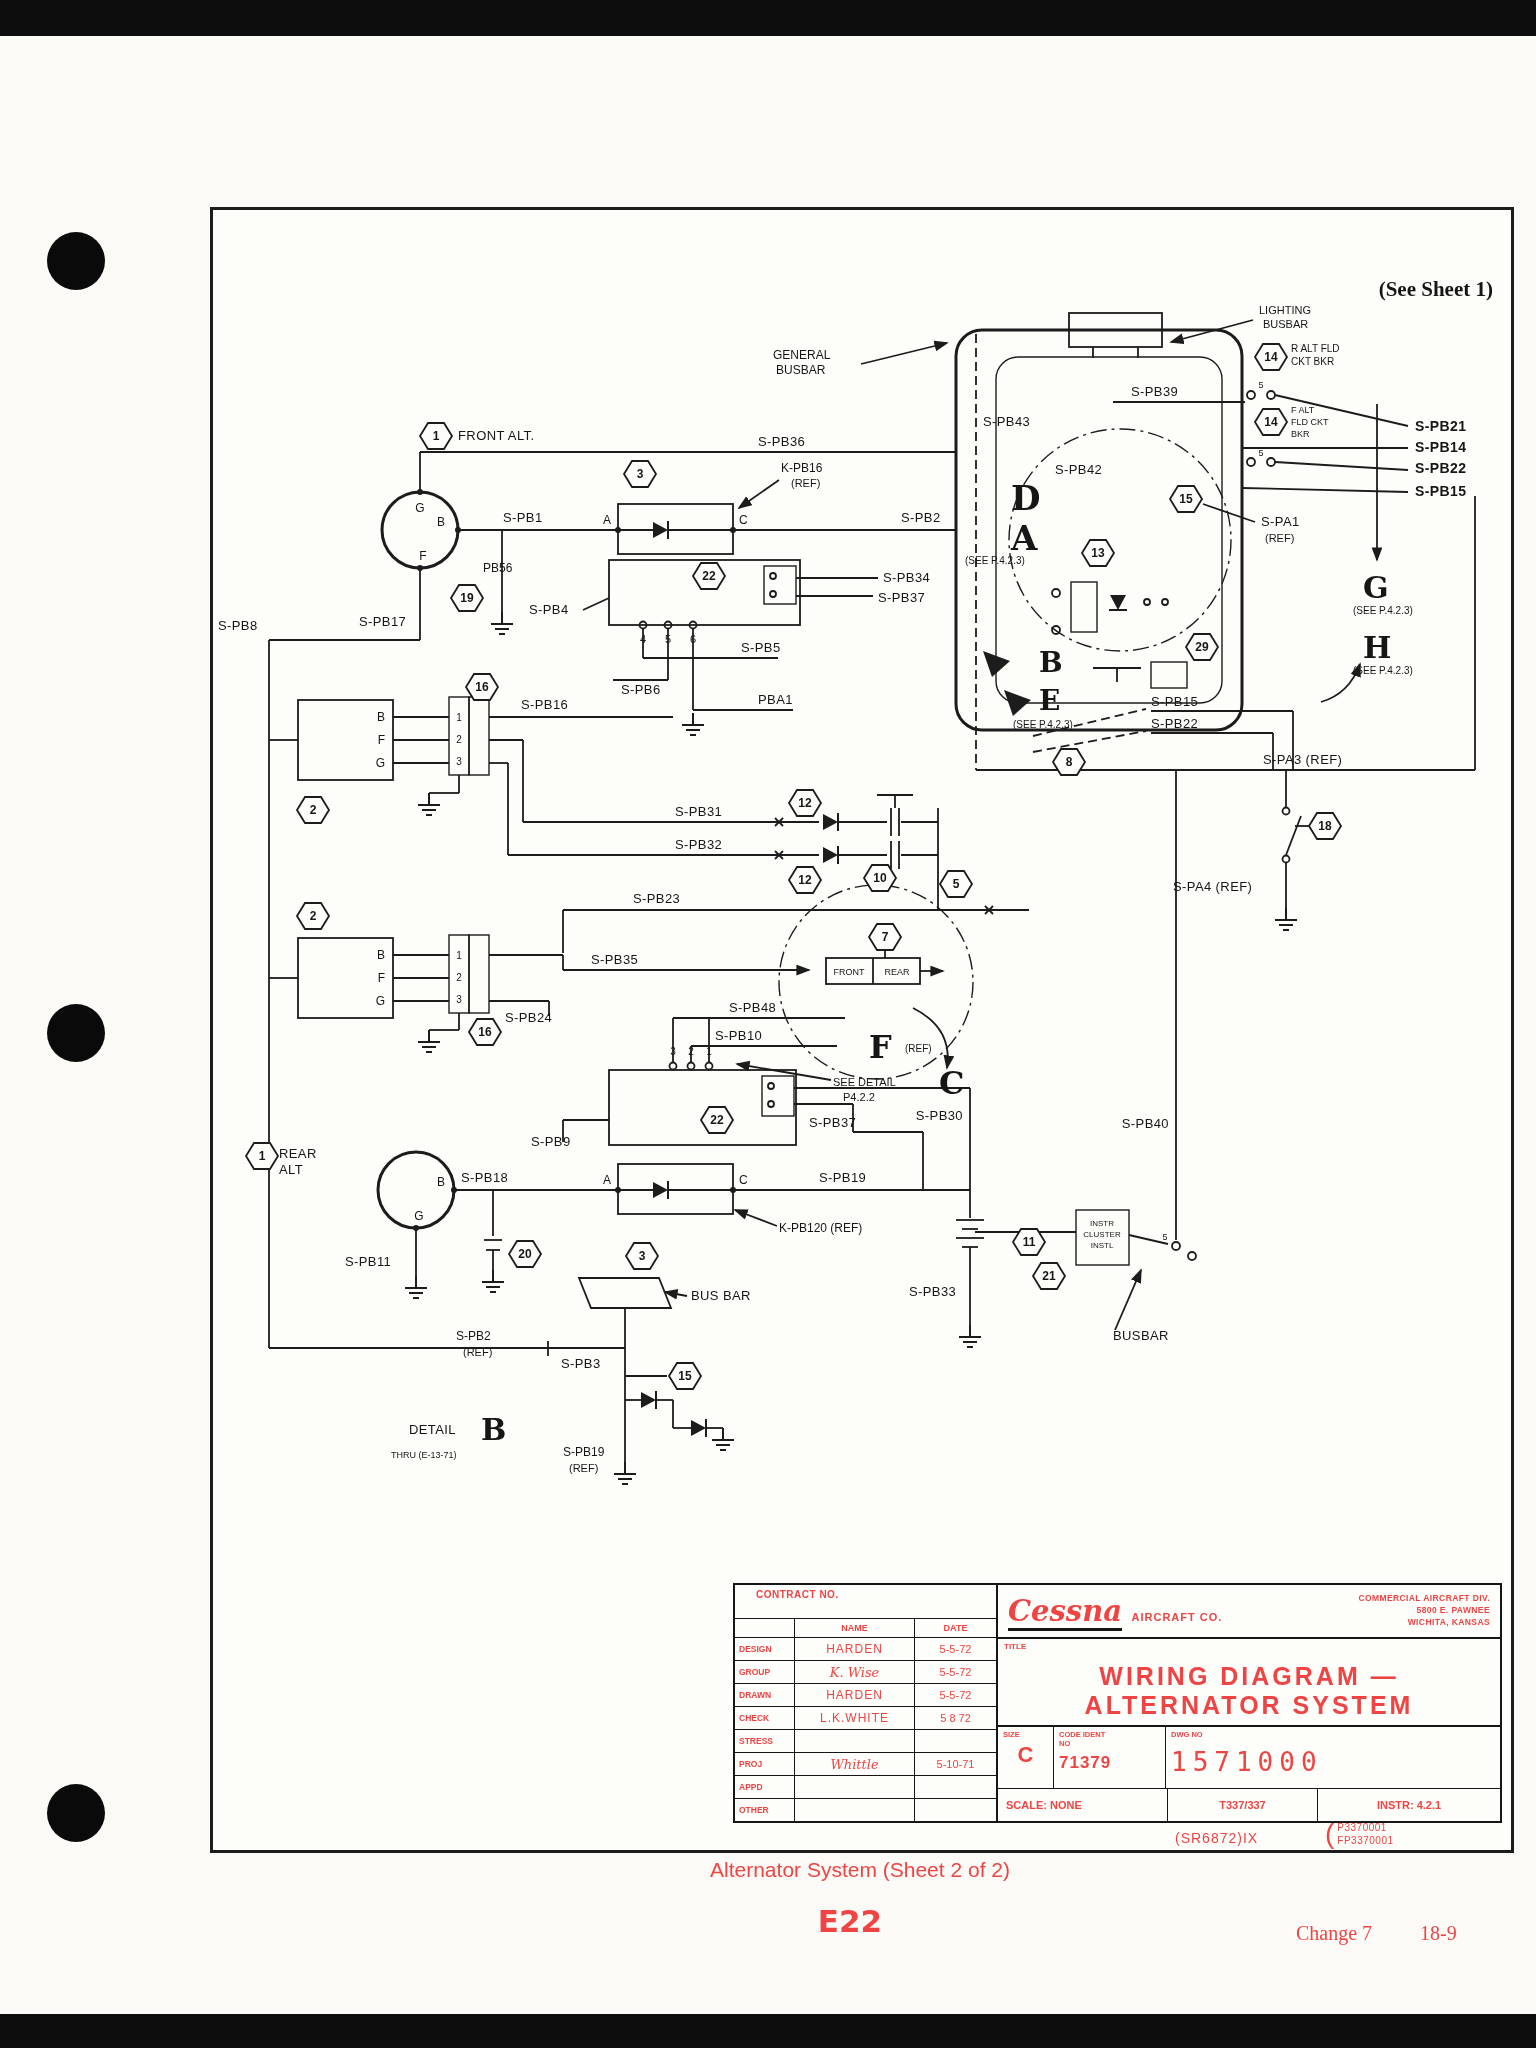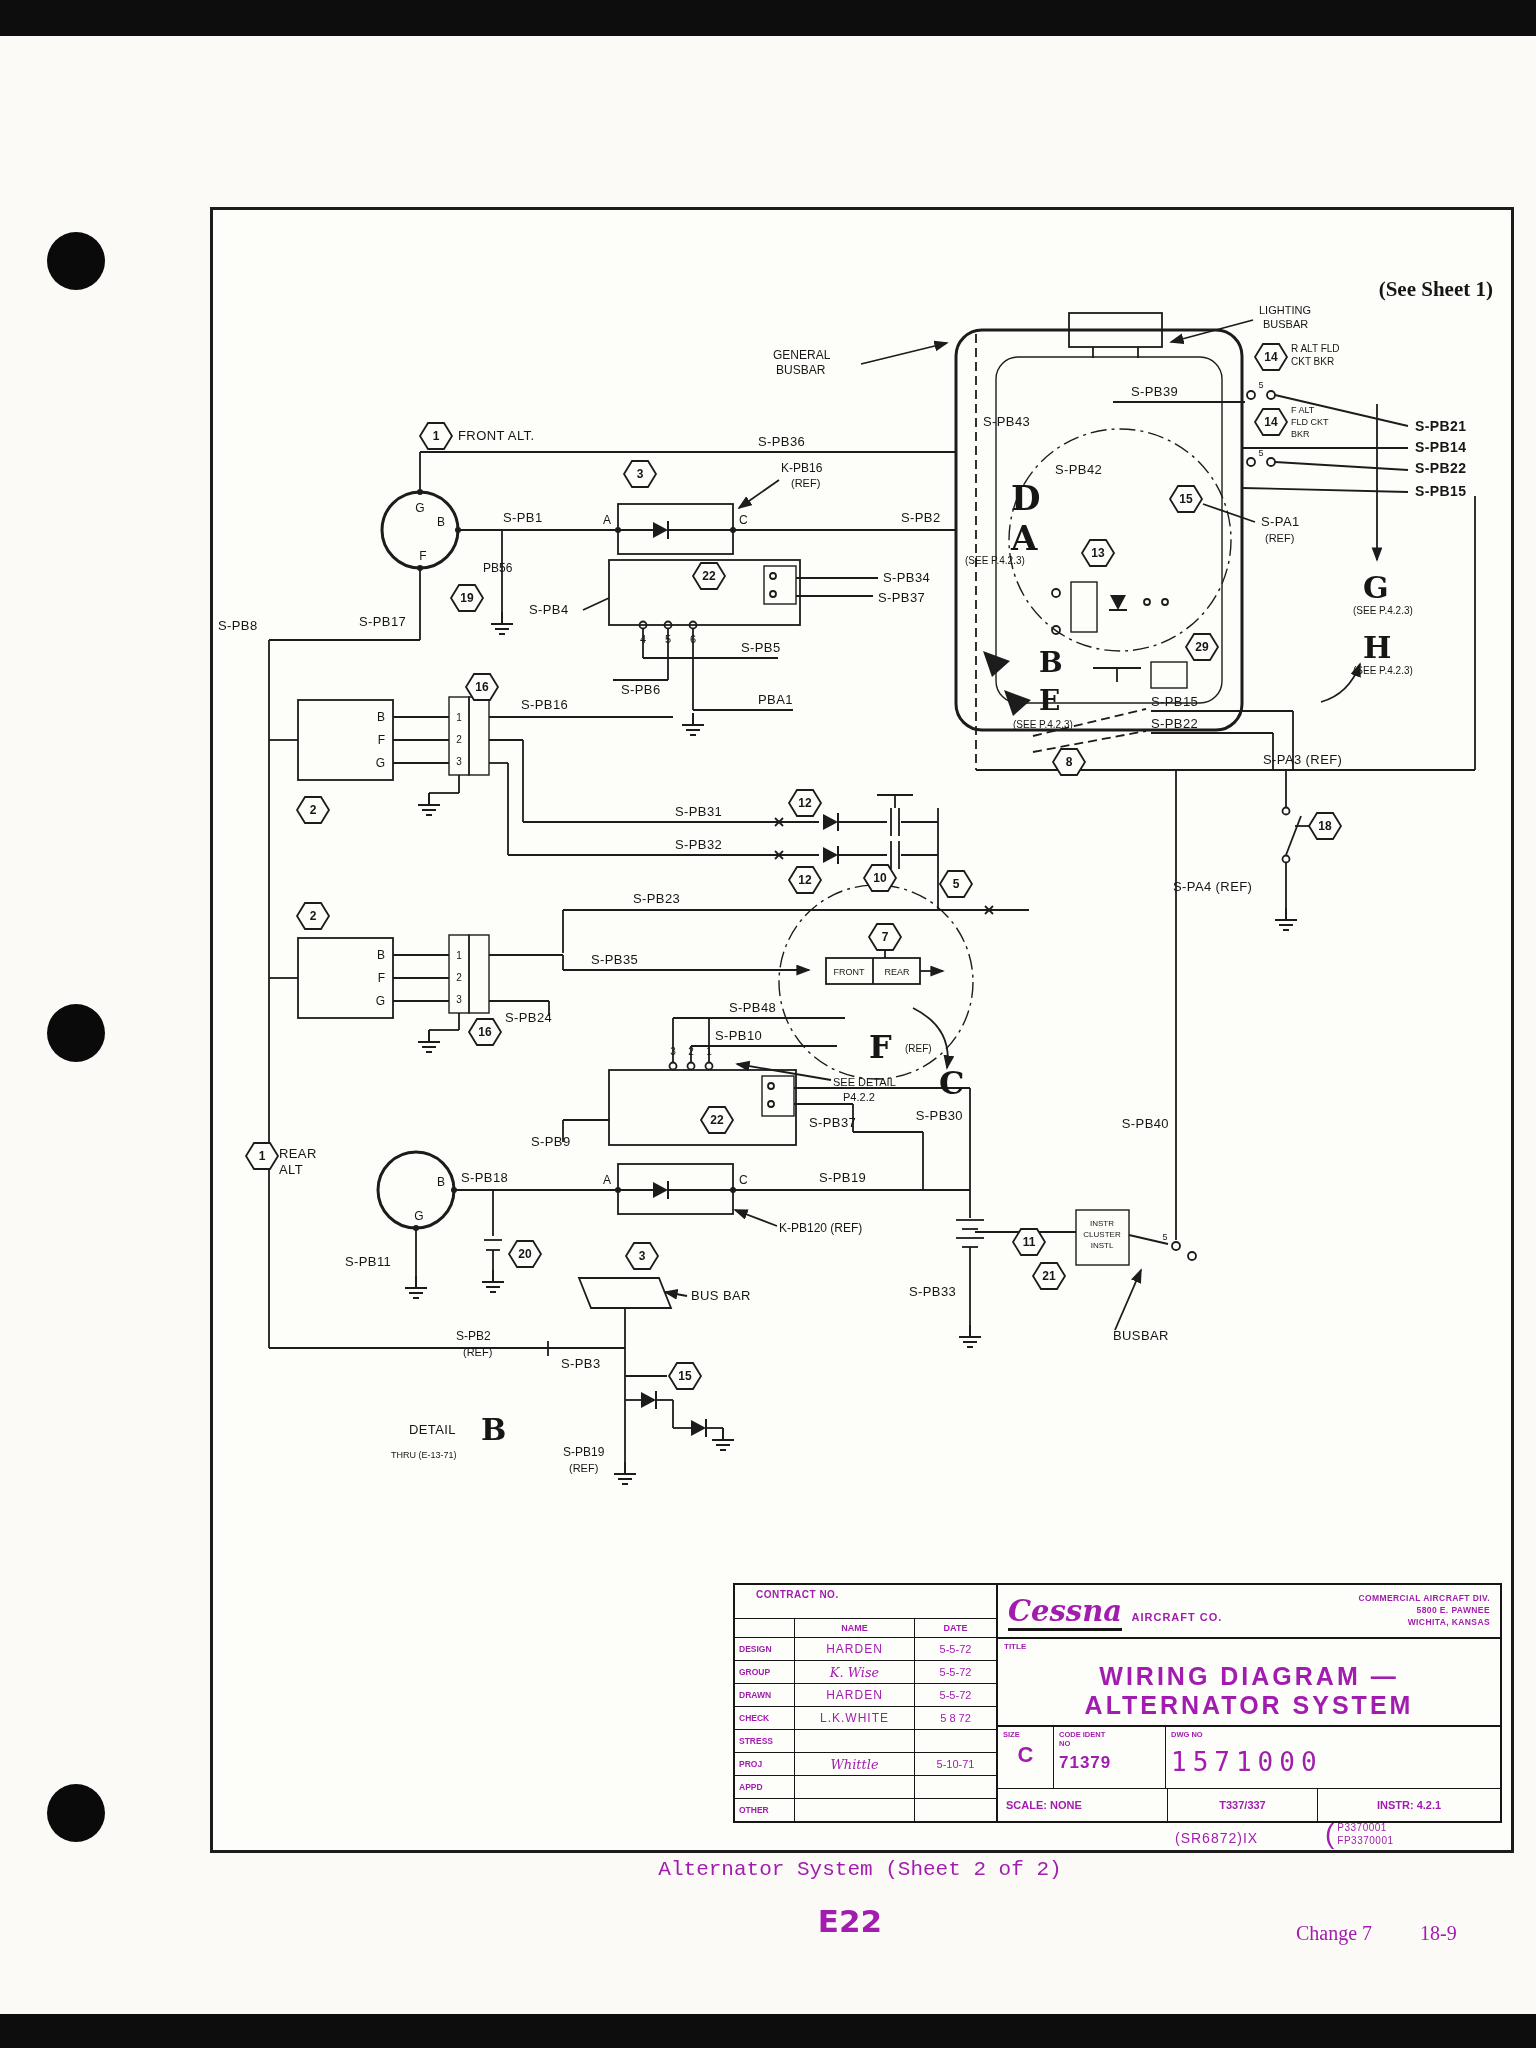--- a/index.html
+++ b/index.html
@@ -1,18 +1,18 @@
 <!DOCTYPE html>
 <html><head>
 <meta charset="utf-8">
 <style>
 *{margin:0;padding:0;box-sizing:border-box}
 html,body{background:#8f8f8f}
 body{font-family:"Liberation Sans",sans-serif}
-.page{position:relative;width:1536px;height:2048px;background:#fbfaf6;overflow:hidden;margin:0 auto;color:#a21caf}
+.page{position:relative;width:1536px;height:2048px;background:#fbfaf6;overflow:hidden;margin:0 auto;color:#ef4444}
 .bar{position:absolute;left:0;width:100%;background:#0d0d0d}
 .bar.top{top:0;height:36px}
 .bar.bottom{top:2014px;height:34px}
 .hole{position:absolute;width:58px;height:58px;border-radius:50%;background:#0a0a0a;left:47px}
 .hole.h1{top:232px}.hole.h2{top:1004px}.hole.h3{top:1784px}
 .frame{position:absolute;left:210px;top:207px;width:1304px;height:1646px;border:3px solid #1c1c1c;background:#fdfdfa}
 .frame>svg{position:absolute;left:0;top:0}
 svg text{fill:#161616;font-family:"Liberation Sans",sans-serif}
 .lb{font-size:13px;letter-spacing:.4px}
 .lb8{font-size:8px}.lb9{font-size:9px}.lb10{font-size:10px}.lb11{font-size:11px}.lb12{font-size:12px}
@@ -64,21 +64,21 @@
 .tb-scale{flex:1;display:flex;font-size:11px;font-weight:bold}
 .tb-scale>div{padding:0 8px;display:flex;align-items:center}
 .sc1{width:170px;border-right:1.5px solid #161616}
 .sc2{width:150px;border-right:1.5px solid #161616;justify-content:center}
 .sc3{flex:1;justify-content:center}
 .sr-text{position:absolute;left:962px;top:1620px;font-size:14px;letter-spacing:1px}
 .pn-text{position:absolute;left:1112px;top:1608px;display:flex;align-items:center}
 .pn-brace{font-size:28px;font-weight:300;margin-right:3px}
 .pn-lines{font-size:10px;line-height:1.35;letter-spacing:.5px}
 
-.caption{position:absolute;left:560px;top:1858px;width:600px;text-align:center;font-family:Liberation Mono, monospace;font-size:21px}
+.caption{position:absolute;left:560px;top:1858px;width:600px;text-align:center;font-family:Liberation Sans, sans-serif;font-size:21px}
 .page-code{position:absolute;left:795px;top:1903px;width:110px;text-align:center;font-weight:bold;font-size:31px;font-family:"DejaVu Sans",sans-serif}
 .change{position:absolute;left:1296px;top:1922px;font-family:"Liberation Serif",serif;font-size:20px}
 .pagenum{position:absolute;left:1420px;top:1922px;font-family:"Liberation Serif",serif;font-size:20px}
 </style>
 </head>
 <body>
 
 <div class="page">
   <div class="bar top"></div>
   <div class="hole h1"></div>

